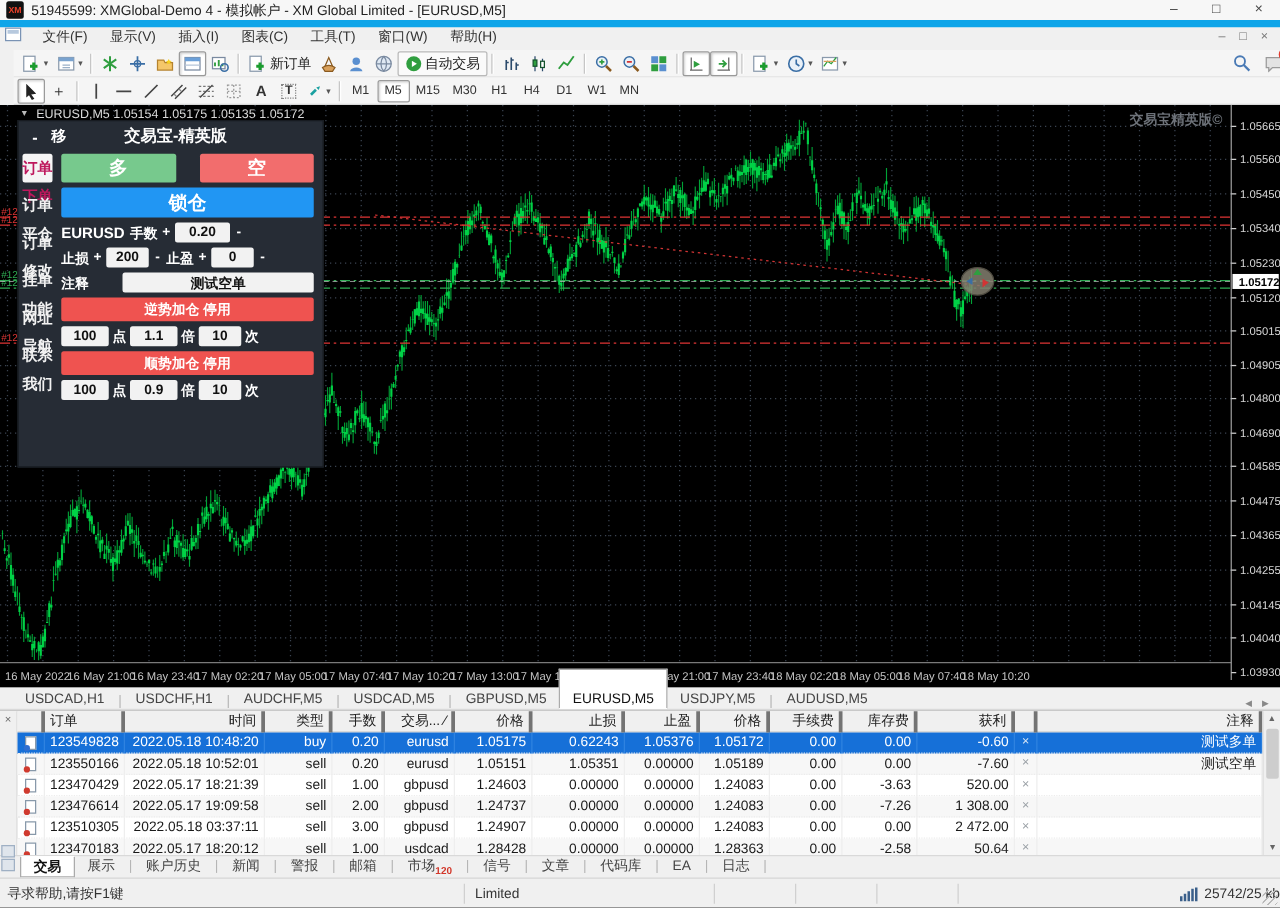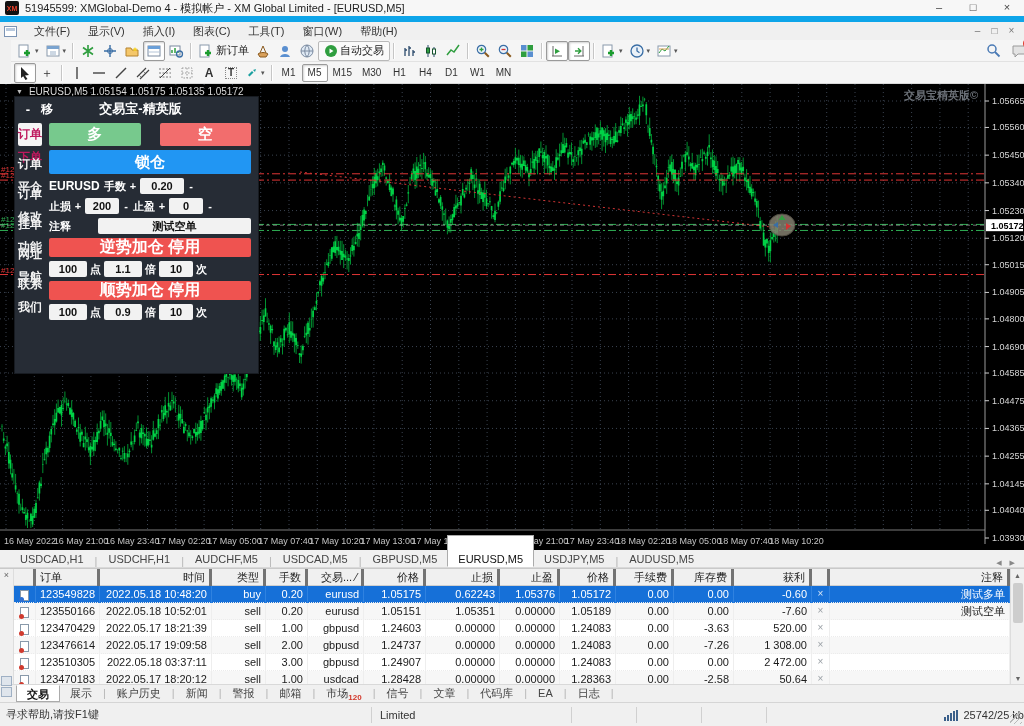--- a/index.html
+++ b/index.html
@@ -5,21 +5,21 @@
 *{box-sizing:border-box;margin:0;padding:0}
 html,body{width:1024px;height:726px;overflow:hidden}
 body{position:relative;font-family:"Liberation Sans",sans-serif;background:#f0f0f0;font-size:11px;color:#1a1a1a}
 
 .titlebar{position:absolute;top:0;left:0;width:1024px;height:22px;background:#f7f7f7;border-bottom:6px solid #0ea5e9;display:flex;align-items:center;padding-left:5px}
 .app-icon{width:14px;height:14px;background:#111;color:#e8402a;font-size:7px;font-weight:bold;display:flex;align-items:center;justify-content:center;margin-right:6px;border-radius:2px}
 .title-text{font-size:11px;color:#222}
 .win-ctrls{margin-left:auto;display:flex;height:22px}
 .win-ctrls span{width:34px;text-align:center;line-height:20px;color:#444;font-size:11px}
 
-.menubar{position:absolute;top:22px;left:0;width:1024px;height:18px;background:#f0f0f0;display:flex;align-items:center;padding-left:4px}
+.menubar{position:absolute;top:22px;left:0;width:1024px;height:18px;background:#f0f0f0;display:flex;padding-left:4px}
 .child-icon{width:13px;height:11px;border:1px solid #7a93b4;background:#fff;margin-right:8px;position:relative}
 .child-icon::after{content:"";position:absolute;left:1px;right:1px;top:1px;height:3px;background:#b7c9de}
 .menu-item{padding:0 9px;color:#333;line-height:17px}
 .child-ctrls{margin-left:auto;display:flex;padding-right:4px}
 .child-ctrls span{width:17px;text-align:center;color:#777;font-size:10px;line-height:16px}
 
 .toolbar{position:absolute;left:11px;width:1024px;height:22px;background:#f5f5f5;display:flex;align-items:center;padding-left:3px;border-bottom:1px solid #e2e2e2}
 .tb1{top:40px}.tb2{top:62px;border-bottom:1px solid #d8d8d8}
 .sep{width:2px;height:16px;border-left:1px solid #c6c6c6;border-right:1px solid #fff;margin:0 3px}
 .tb-btn{height:20px;min-width:22px;display:flex;align-items:center;justify-content:center;border:1px solid transparent;border-radius:2px;color:#222;gap:2px;padding:0 2px}
@@ -51,21 +51,21 @@
 .p-right{flex:1;padding:2px 7px 0 4px;display:flex;flex-direction:column;gap:4px}
 .row{display:flex;align-items:center;gap:3px}
 .btn-buy,.btn-sell{flex:1;height:23px;border-radius:2px;display:flex;align-items:center;justify-content:center;font-size:15px;font-weight:bold;color:#fff}
 .btn-buy{background:#77c98d;margin-right:8px}
 .btn-sell{background:#f26d6d;margin-left:8px}
 .btn-lock{height:24px;border-radius:2px;background:#2196f3;color:#fff;display:flex;align-items:center;justify-content:center;font-size:15px;font-weight:bold}
 .plabel{font-size:11px;font-weight:bold;white-space:nowrap}
 .psign{font-size:11px;font-weight:bold;width:8px;text-align:center}
 .pin{background:#f2f2f2;border:none;border-radius:2px;height:16px;font-size:11px;font-weight:bold;text-align:center;color:#111;font-family:"Liberation Sans",sans-serif}
 .w42{width:44px}.w38{width:38px}.w34{width:34px}.wide{flex:1}
-.btn-red{height:19px;border-radius:2px;background:#ef5350;color:#fff;display:flex;align-items:center;justify-content:center;font-size:16px;font-weight:bold}
+.btn-red{height:19px;border-radius:2px;background:#ef5350;color:#fff;display:flex;align-items:center;justify-content:center;font-size:11px;font-weight:bold}
 
 .chart-tabs{position:absolute;top:550px;left:0;width:1024px;height:18px;background:#f0f0f0;border-bottom:1px solid #d9d9d9;display:flex;align-items:flex-end;padding-left:10px}
 .ctab{padding:15px 10px;color:#444;font-size:11px;height:16px;line-height:14px}
 .ctab.active{background:#fff;border:1px solid #ababab;border-bottom:1px solid #fff;height:18px;line-height:16px;color:#111}
 .ctab-sep{color:#b5b5b5;padding:0 1px}
 .ctab-arrows{margin-left:auto;padding-right:6px;color:#888;font-size:7px;letter-spacing:3px}
 
 .terminal{position:absolute;top:568px;left:0;width:1024px;height:116px;background:#fff;border-top:1px solid #c9c9c9}
 .t-gutter{position:absolute;left:0;top:0;width:14px;height:116px;background:#f0f0f0;border-right:1px solid #ddd;text-align:center}
 .t-gutter .x{color:#666;font-size:9px;line-height:12px;display:block}

